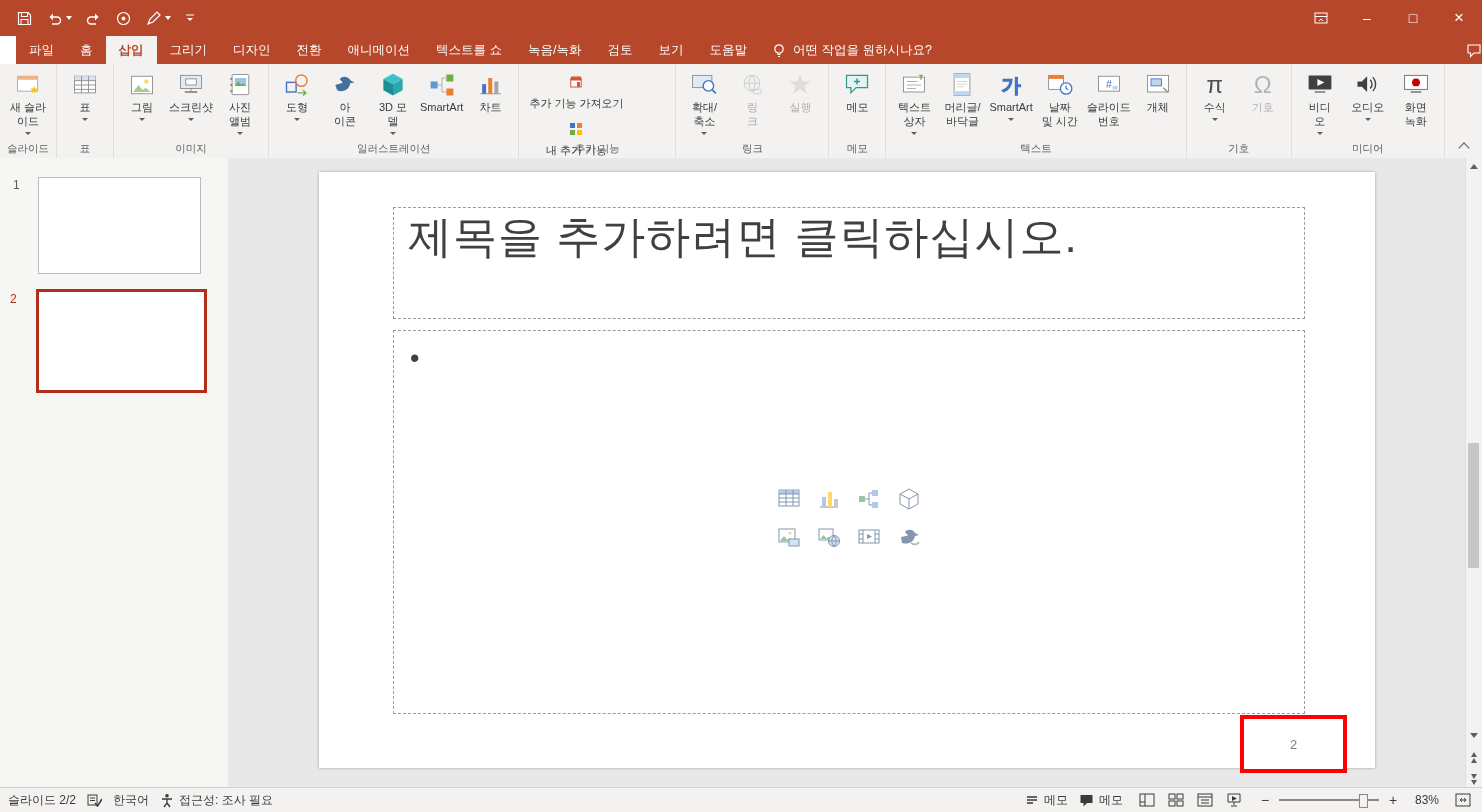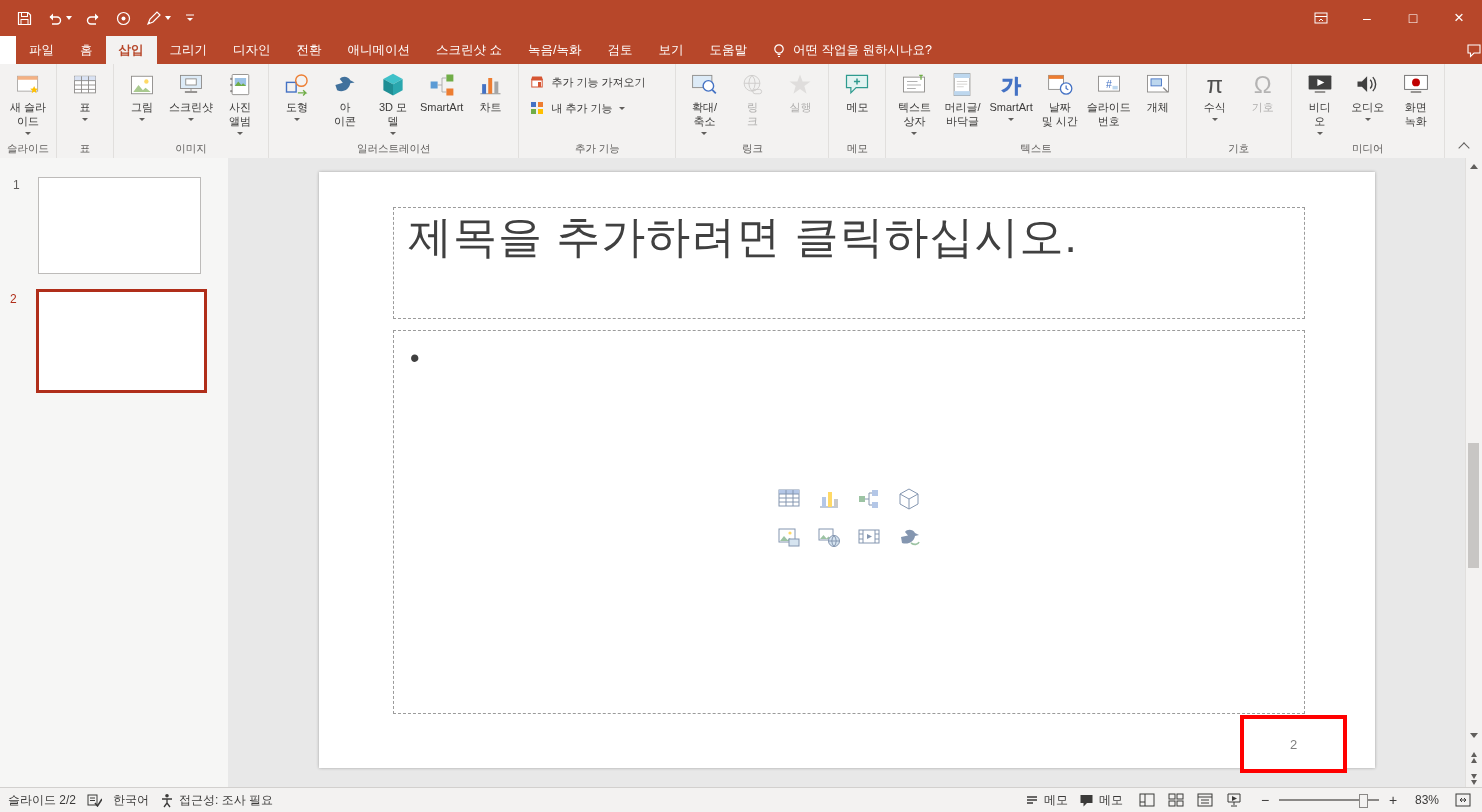--- a/index.html
+++ b/index.html
@@ -30,21 +30,21 @@
          border-right:1px solid #E1DFDD;}
   .glabel{position:absolute;left:0;right:0;bottom:2px;text-align:center;font-size:10.5px;
           color:#605E5C;white-space:nowrap;}
   .rbtn{display:flex;flex-direction:column;align-items:center;min-width:42px;padding:3px 3px;}
   .ric{width:32px;height:30px;display:flex;align-items:center;justify-content:center;}
   .rlabel{font-size:11px;line-height:1.25;color:#3B3A39;text-align:center;white-space:pre-line;margin-top:1px;}
   .chev{width:0;height:0;border-left:3px solid transparent;border-right:3px solid transparent;
         border-top:3.5px solid #605E5C;margin-top:3px;}
   .disabled{opacity:.38;}
   .smallcol{display:flex;flex-direction:column;gap:10px;padding:7px 6px;}
-  .sbtn{display:flex;align-items:center;gap:6px;font-size:11px;color:#3B3A39;white-space:nowrap;}
+  .sbtn{display:flex;align-items:center;gap:6px;font-size:11px;color:#3B3A39;white-space:nowrap;flex-direction:column;}
   .bigsym{font-size:24px;color:#505050;line-height:1;}
   .collapse{position:absolute;right:8px;bottom:4px;width:20px;height:14px;display:flex;
             align-items:flex-start;justify-content:center;}
   .chev-up{width:7px;height:7px;border-left:1.5px solid #605E5C;border-top:1.5px solid #605E5C;
            transform:rotate(45deg);margin-top:4px;}
   
   #thumbs{position:absolute;left:0;top:158px;width:228px;bottom:24px;background:#F6F6F5;
           border-right:1px solid #D2D0CE;}
   .thumbnum{position:absolute;font-size:12px;color:#605E5C;}
   .thumbnum.sel{color:#B02E1A;}
@@ -152,21 +152,21 @@
 </div>
 
 <div id="tabrow">
   <div class="tab">파일</div>
   <div class="tab">홈</div>
   <div class="tab active">삽입</div>
   <div class="tab">그리기</div>
   <div class="tab">디자인</div>
   <div class="tab">전환</div>
   <div class="tab">애니메이션</div>
-  <div class="tab">스크린샷 쇼</div>
+  <div class="tab">텍스트를 쇼</div>
   <div class="tab">녹음/녹화</div>
   <div class="tab">검토</div>
   <div class="tab">보기</div>
   <div class="tab">도움말</div>
   <div class="tellme">
     <span>
       <svg width="14" height="15" viewBox="0 0 14 15">
           <circle cx="7" cy="6" r="4.2" fill="none" stroke="#fff" stroke-width="1.2"></circle>
           <path d="M5.5 11.5h3M6 13.5h2" stroke="#fff"></path>
         </svg>

